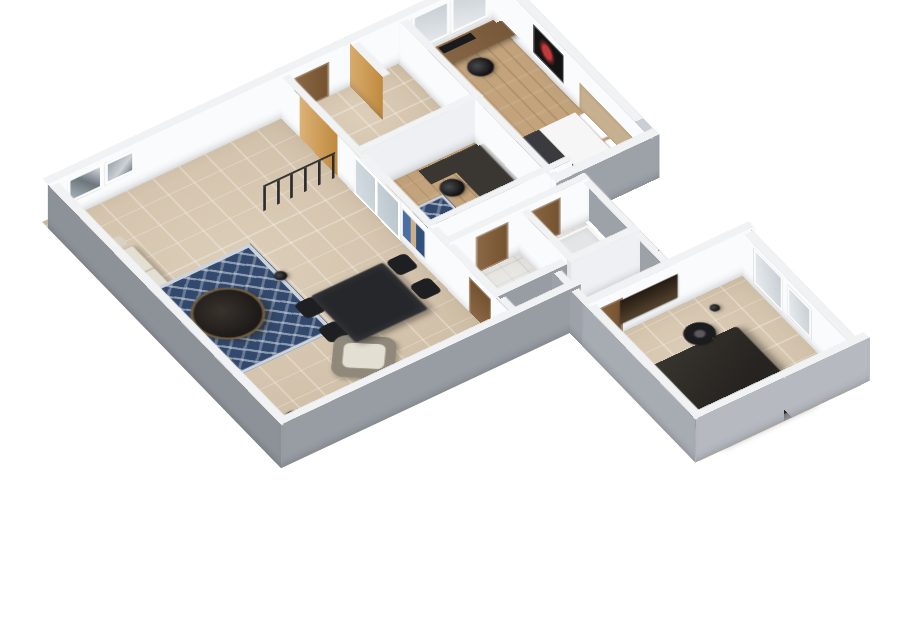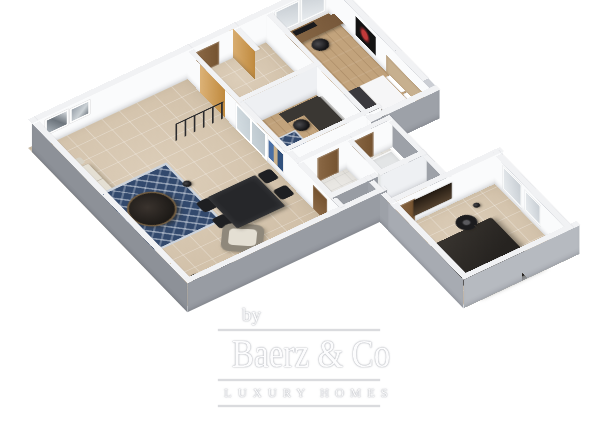--- a/index.html
+++ b/index.html
@@ -208,22 +208,14 @@
     <div class="fur2 dot" style="left:258px;top:282px;width:14px;height:14px"></div>
 
     <div class="fur" style="left:250px;top:342px;width:78px;height:88px;background:linear-gradient(150deg,#3a3631,#262320 60%);border-radius:3px;box-shadow:3px 3px 6px rgba(40,35,25,.5)">
       <div style="left:4px;top:74px;width:70px;height:11px;background:#4a443c;border-radius:2px"></div>
     </div>
     <div class="fur2" style="left:292px;top:324px;width:22px;height:22px;border-radius:50%;background:radial-gradient(circle,#5a5a5e 0 18%,#1c1c1e 30%);box-shadow:1px 2px 3px rgba(40,35,25,.5)"></div>
     <div class="fur dot" style="left:322px;top:316px;width:7px;height:7px"></div>
 
   </div>
 
-  <div class="wm">
-    <div class="wm-by">by</div>
-    <div class="rule"></div>
-    <div class="wm-brand">Baerz &amp; Co</div>
-    <div class="rule"></div>
-    <div class="wm-tag">LUXURY HOMES</div>
-    <div class="rule"></div>
-  </div>
 
 </div>
 
 </body></html>

